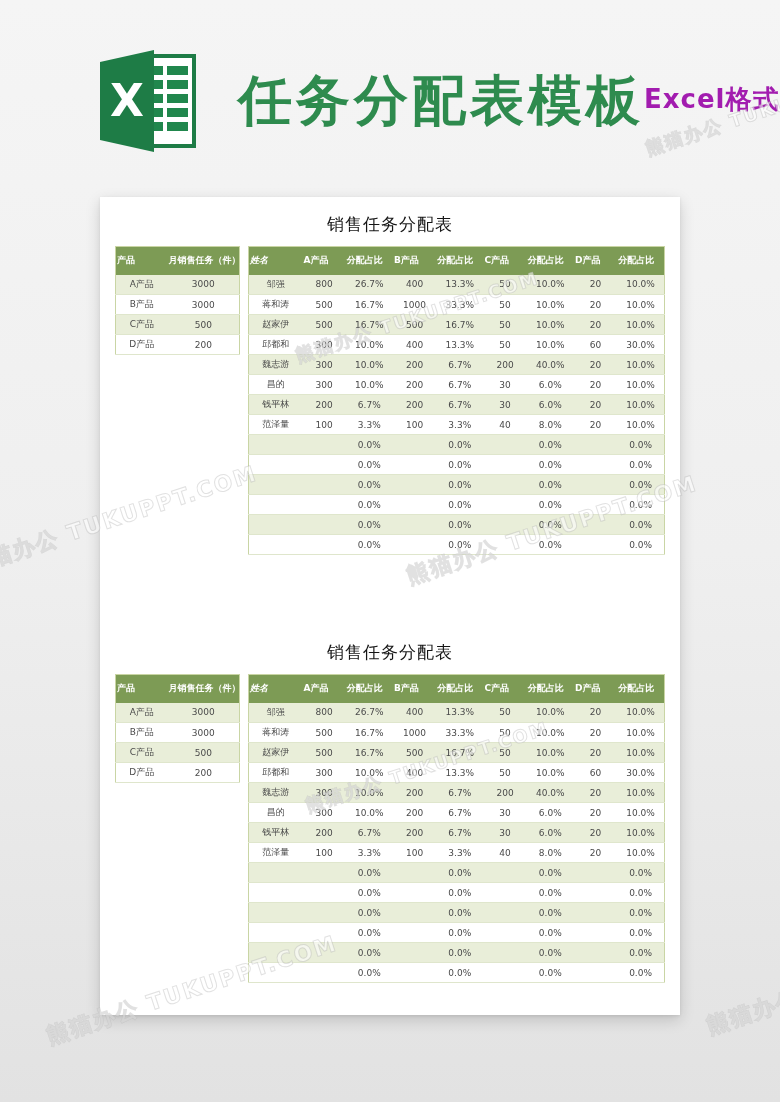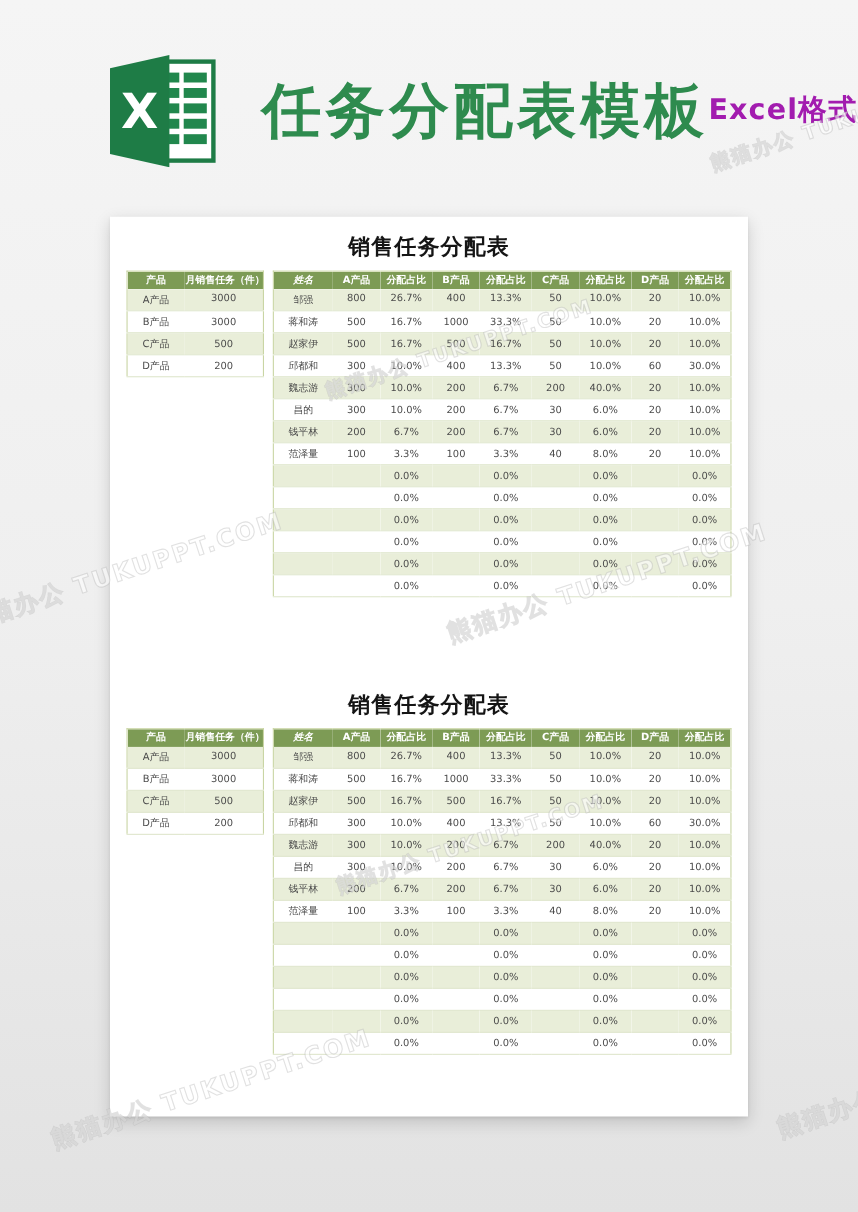--- a/index.html
+++ b/index.html
@@ -18,29 +18,29 @@
   .banner-subtitle { font-size:26px; font-weight:700; color:#a21caf; letter-spacing:1px; margin-top:9px; white-space:nowrap; }
 
   
   .sheet {
     position:absolute; left:100px; top:197px; width:580px; height:818px;
     background:#ffffff; box-shadow:0 5px 14px rgba(0,0,0,0.16), 0 1px 3px rgba(0,0,0,0.08);
     padding-top:16px;
   }
   .table-section { }
   .table-section + .table-section { margin-top:86px; }
-  .section-title { font-size:20px; line-height:22px; font-weight:700; color:#151515; text-align:center; margin-bottom:11px; letter-spacing:1px; }
+  .section-title { font-size:17px; line-height:22px; font-weight:400; color:#151515; text-align:center; margin-bottom:11px; letter-spacing:1px; }
   .tables-row { display:flex; align-items:flex-start; gap:8px; padding:0 15px; }
 
   table { border-collapse:collapse; table-layout:fixed; }
   .product-table { width:125px; flex:0 0 auto; }
   .alloc-table { flex:1 1 auto; width:100%; }
   th {
     background:#7d9b55; color:#ffffff; font-size:9px; font-weight:700;
-    height:16px; text-align:center; vertical-align:middle; padding:0 1px;
+    height:28px; text-align:left; vertical-align:middle; padding:0 1px;
     overflow:hidden; white-space:nowrap;
   }
   td {
     font-size:9px; color:#4a4a4a; height:20px; text-align:center; vertical-align:middle;
     border-bottom:1px solid #dfe6cc; overflow:hidden; white-space:nowrap;
   }
   tbody tr:nth-child(odd) td { background:#e9eed9; }
   tbody tr:nth-child(even) td { background:#ffffff; }
   table { border:1px solid #c9d5a4; }
   .product-table th:nth-child(1) { width:42%; }

